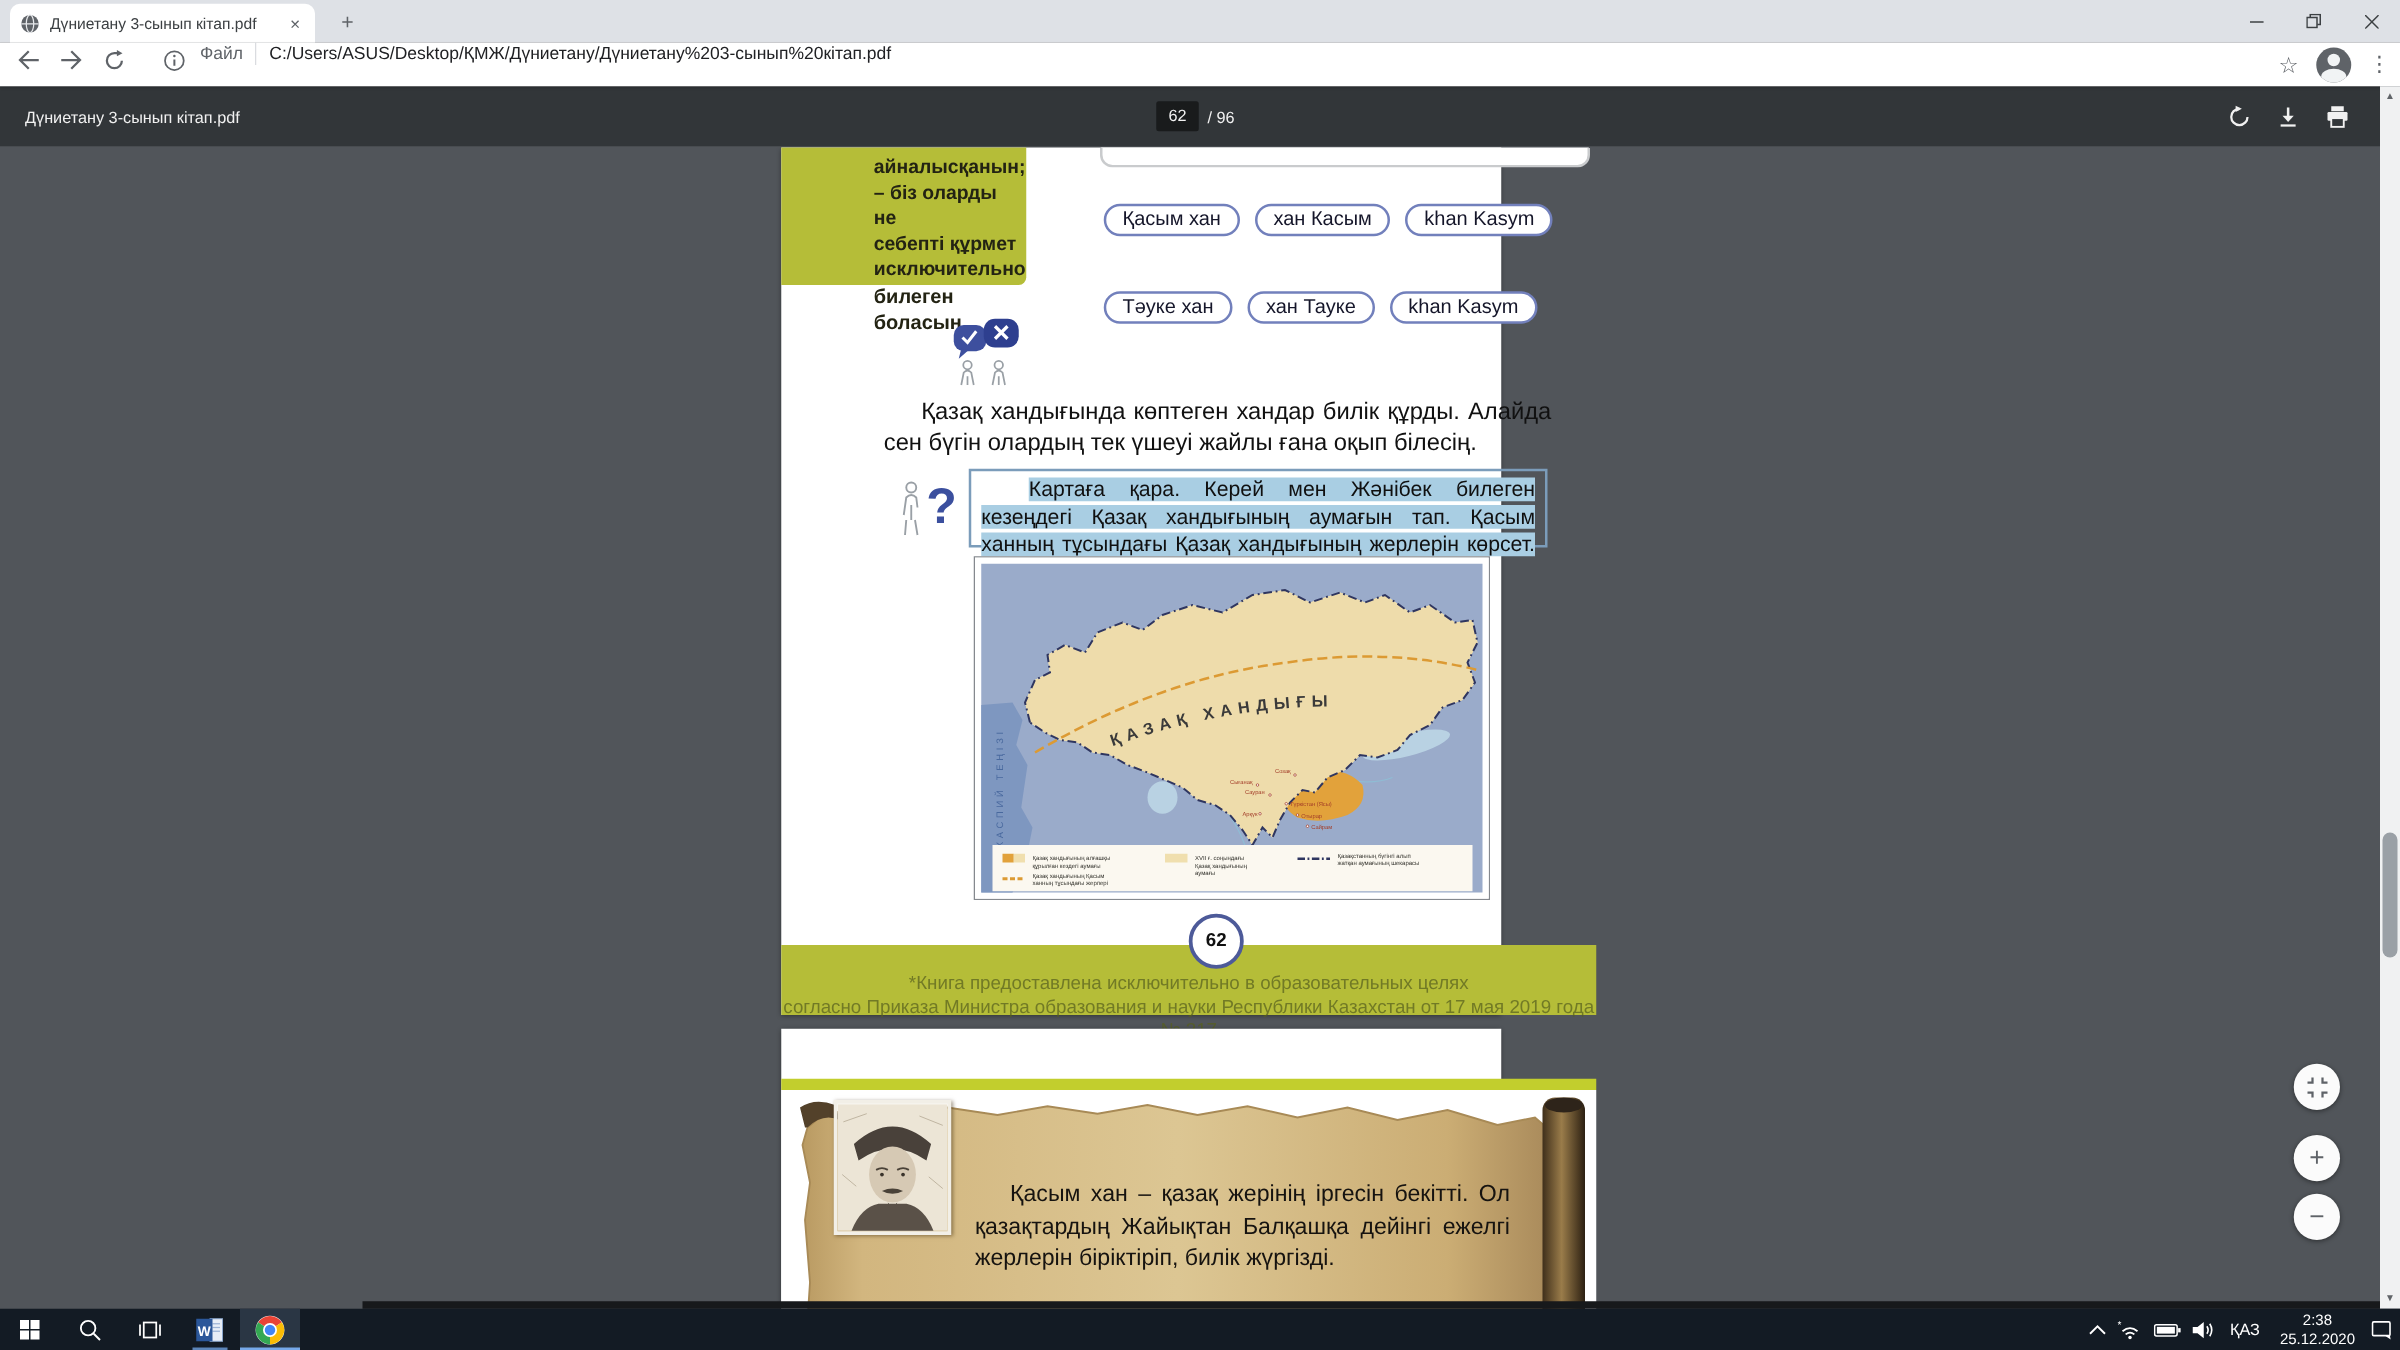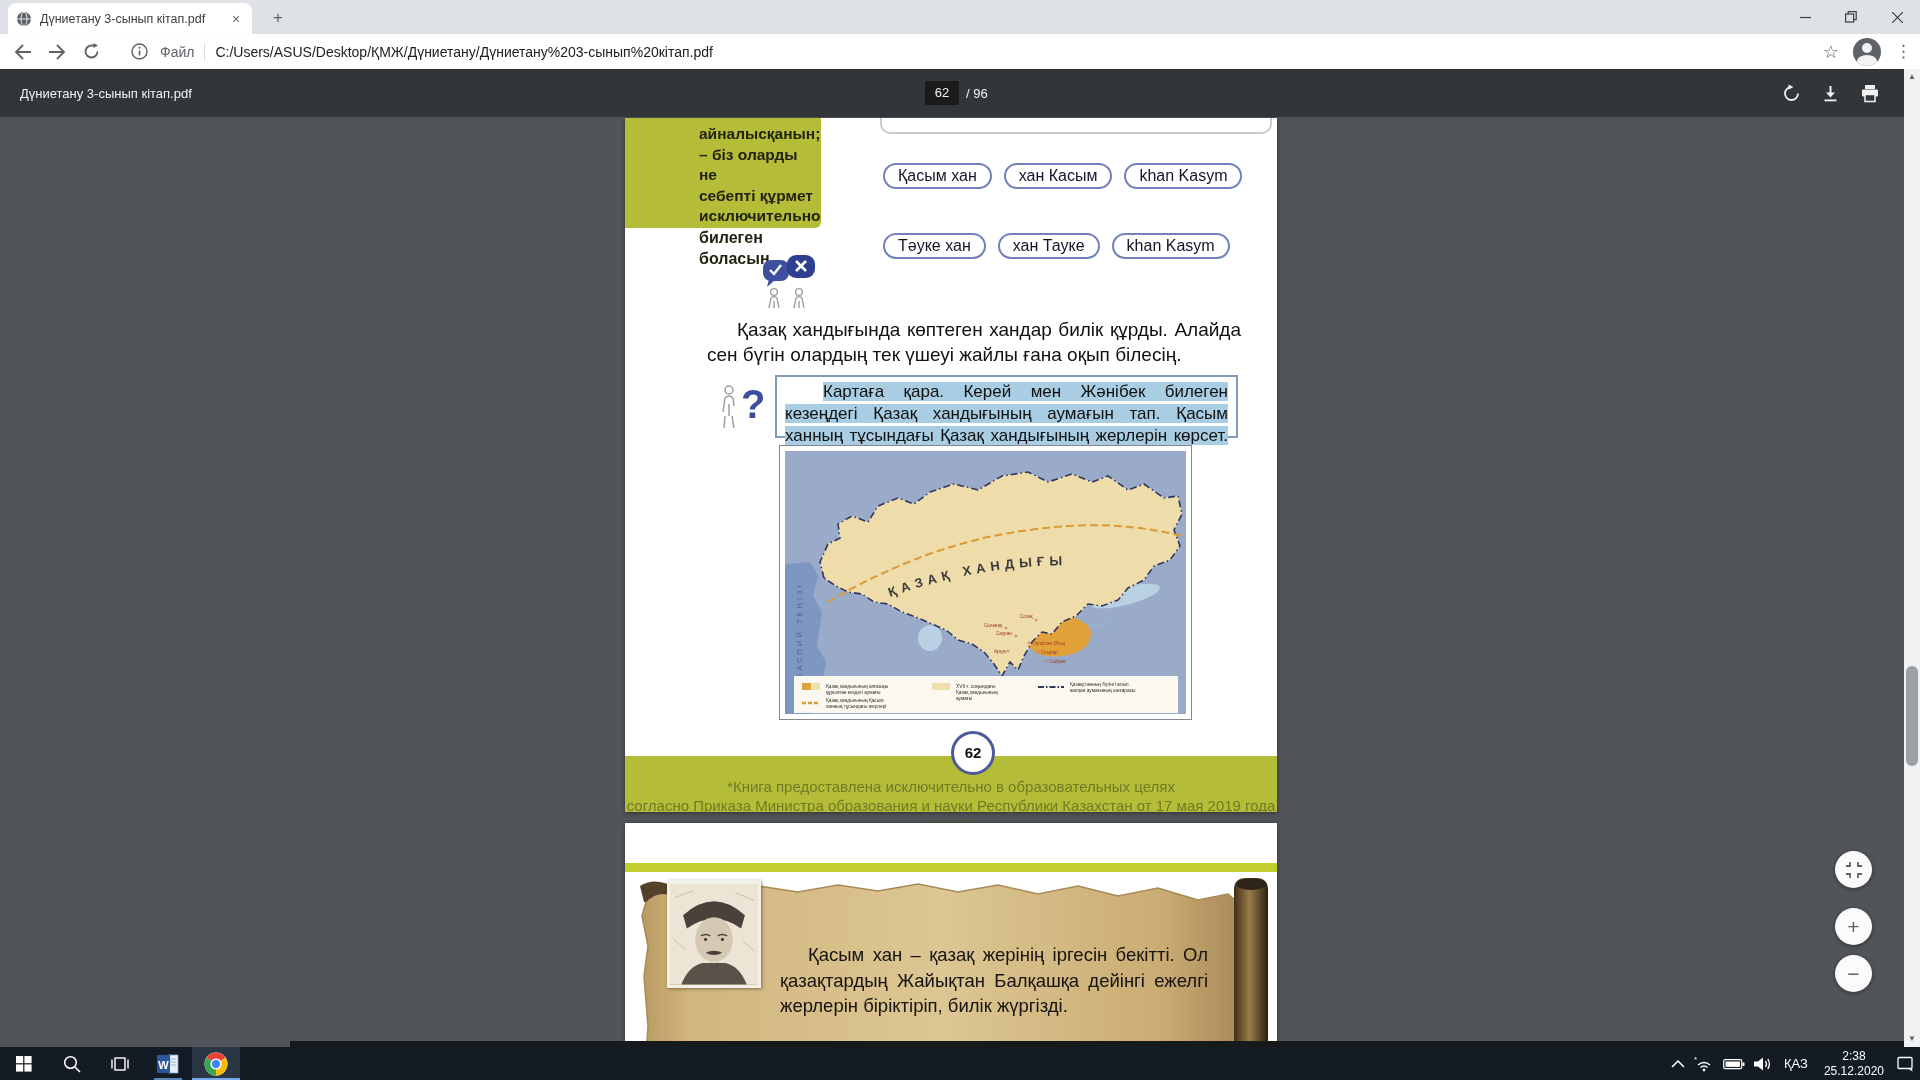--- a/index.html
+++ b/index.html
@@ -12,21 +12,21 @@
   #titlebar { left:0; top:0; width:1920px; height:34px; background:#dee1e6; }
   .tab { left:8px; top:3px; width:244px; height:31px; background:#fff;
     border-radius:8px 8px 0 0; display:flex; align-items:center; padding:0 8px; }
   .tab-title { font-size:12.5px; color:#3c4043; white-space:nowrap; overflow:hidden;
     text-overflow:ellipsis; flex:1; margin:0 8px 0 8px; }
   .tab-close { font-size:14px; color:#5f6368; width:16px; text-align:center; cursor:default; }
   .newtab { left:266px; top:6px; width:24px; height:24px; font-size:17px; color:#5f6368;
     text-align:center; line-height:24px; }
   .winctl { top:0; height:34px; width:46px; display:flex; align-items:center; justify-content:center; }
   #addressbar { left:0; top:34px; width:1920px; height:35px; background:#fff;
-    box-shadow:0 1px 2px rgba(0,0,0,.18); display:flex; align-items:center; z-index:5; }
+    box-shadow:0 1px 2px rgba(0,0,0,.18); display:flex; align-items:flex-start; z-index:5; }
   .nav-ico { width:34px; height:28px; display:flex; align-items:center; justify-content:center; }
   .file-label { font-size:14px; color:#5f6368; margin:0 10px 0 4px; }
   .url-div { width:1px; height:18px; background:#dadce0; margin-right:10px; }
   .url-text { font-size:14px; color:#202124; white-space:nowrap; }
   .omni-right { position:absolute; right:8px; top:0; height:35px; display:flex; align-items:center; gap:14px; }
   .star { font-size:18px; color:#5f6368; }
   .avatar { width:28px; height:28px; border-radius:50%; background:#5f6368; position:relative; overflow:hidden; }
   .avatar:before { content:""; position:absolute; left:9px; top:5px; width:10px; height:10px;
     border-radius:50%; background:#f1f3f4; }
   .avatar:after { content:""; position:absolute; left:4px; top:17px; width:20px; height:12px;
@@ -38,21 +38,21 @@
     display:flex; align-items:center; color:#f1f1f1; }
   .pdf-title { font-size:13px; margin-left:20px; }
   .page-ctl { position:absolute; left:925px; top:0; height:48px; display:flex; align-items:center; gap:7px; }
   .page-box { background:#191b1c; border-radius:2px; min-width:34px; height:24px; line-height:24px;
     text-align:center; font-size:13px; padding:0 4px; }
   .page-of { font-size:13px; }
   .pdf-icos { position:absolute; right:24px; top:0; height:48px; display:flex; align-items:center; gap:20px; }
 
   
   #content { left:0; top:117px; width:1920px; height:930px; background:#51555a; }
-  .sheet { position:absolute; left:625px; width:652px; background:#fff;
+  .sheet { position:absolute; left:625px; width:576px; background:#fff;
     box-shadow:0 1px 4px rgba(0,0,0,.45);padding-left:12px; }
   #page1 { top:1px; height:694px; }
   #page2 { top:706px; height:260px; }
 
   
   .remnant { left:255px; top:0; width:392px; height:16px; border:2px solid #c9cbcd; border-top:none;
     border-radius:0 0 10px 10px; background:#fff; }
   .sidebar { left:0; top:0; width:196px; height:110px; background:#b5bd38; padding:6px 8px 0 74px;
     border-radius:0 0 6px 0; font-size:15.5px; font-weight:600; color:#232313; line-height:1.33; }
   .sidebar .bold { font-weight:800; font-size:16px; }

